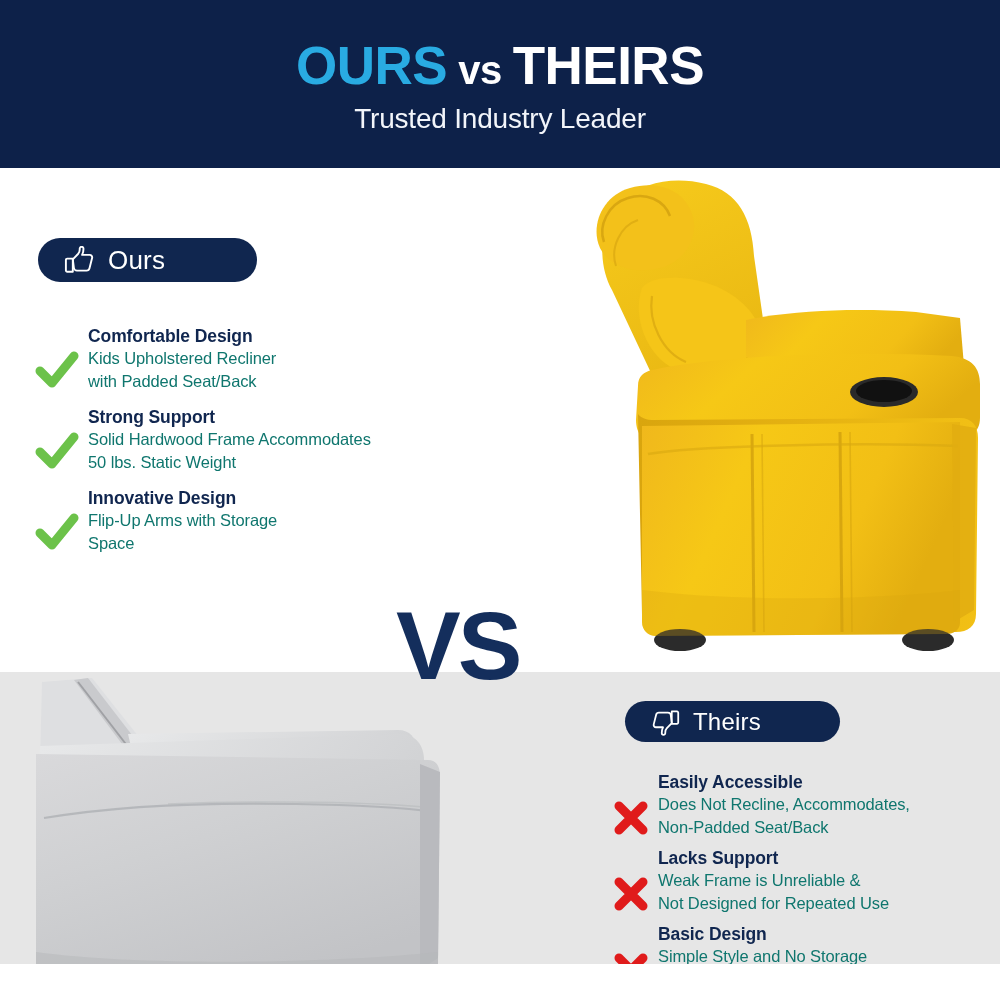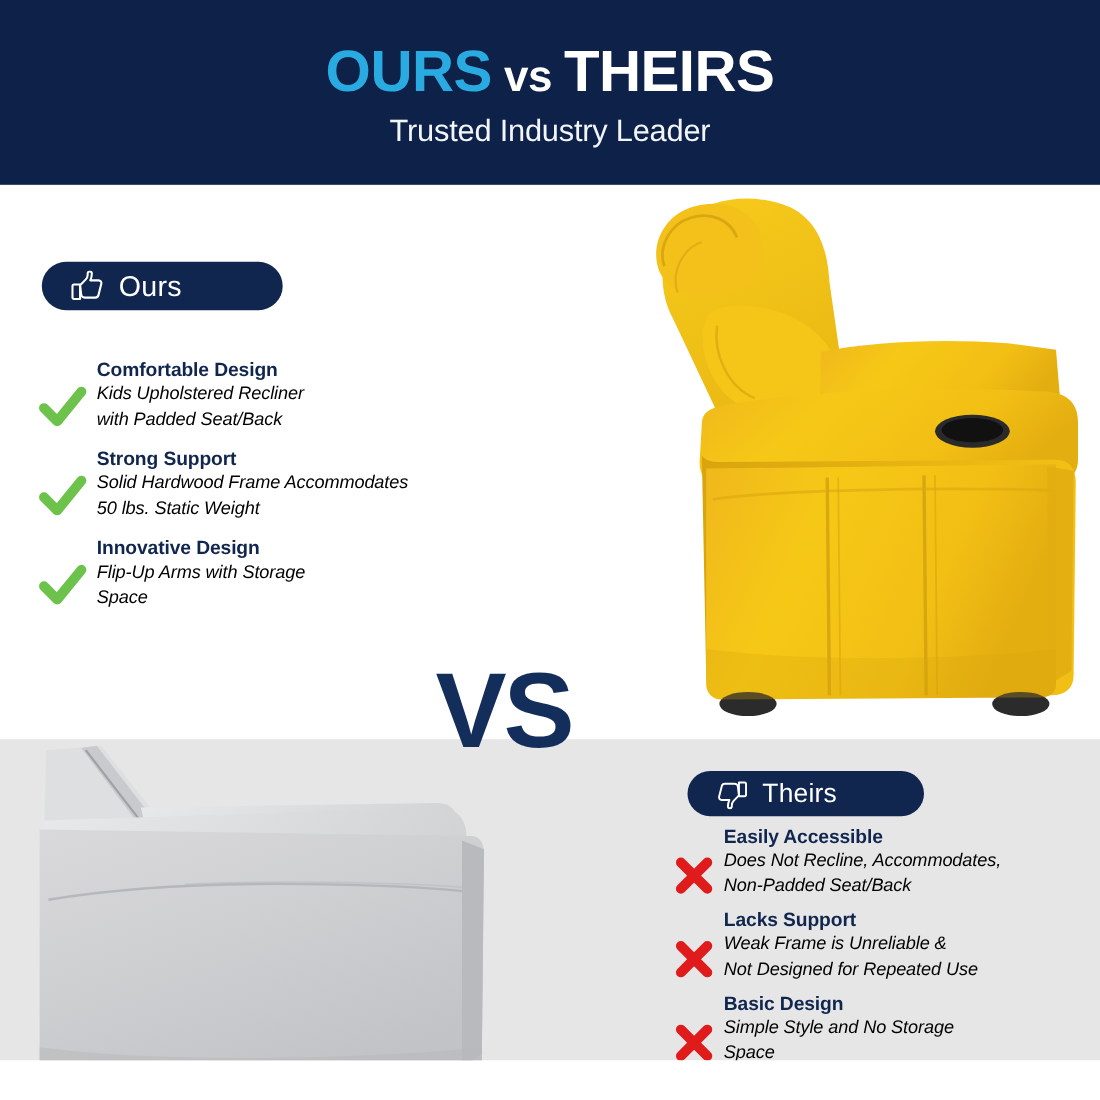--- a/index.html
+++ b/index.html
@@ -39,34 +39,34 @@
     padding:0 26px;box-sizing:border-box;
   }
   .badge-ours{left:38px;top:238px;width:219px;height:44px;}
   .badge-theirs{left:625px;top:701px;width:215px;height:41px;}
   .badge-label{color:#ffffff;font-size:26px;line-height:1;letter-spacing:0.2px;}
   .badge-theirs .badge-label{font-size:24px;}
 
   
   .list{position:absolute;z-index:25;}
   .list-ours{left:34px;top:325px;width:480px;}
-  .list-theirs{left:610px;top:749px;width:390px;}
+  .list-theirs{left:610px;top:771px;width:390px;}
 
   .item{display:flex;align-items:flex-end;margin-bottom:14px;}
   .list-theirs .item{margin-bottom:9px;}
   .mark{flex:0 0 auto;width:46px;height:44px;margin-right:8px;margin-top:6px;}
   .list-theirs .mark{width:42px;height:40px;margin-top:5px;margin-right:6px;}
   .txt{padding-top:0;}
   .head{
     font-size:17.5px;font-weight:bold;color:#10264f;
     line-height:1.28;letter-spacing:-0.1px;
   }
   .body{
-    font-size:16.5px;color:#000000;line-height:1.35;
-    letter-spacing:-0.1px;white-space:pre-line;font-style:italic;
+    font-size:16.5px;color:#0f766e;line-height:1.35;
+    letter-spacing:-0.1px;white-space:pre-line;
   }
 
   
   .vs{
     position:absolute;left:396px;top:597px;z-index:35;
     font-size:97px;font-weight:bold;color:#142e5c;
     line-height:1;letter-spacing:-3px;
   }
 
   

